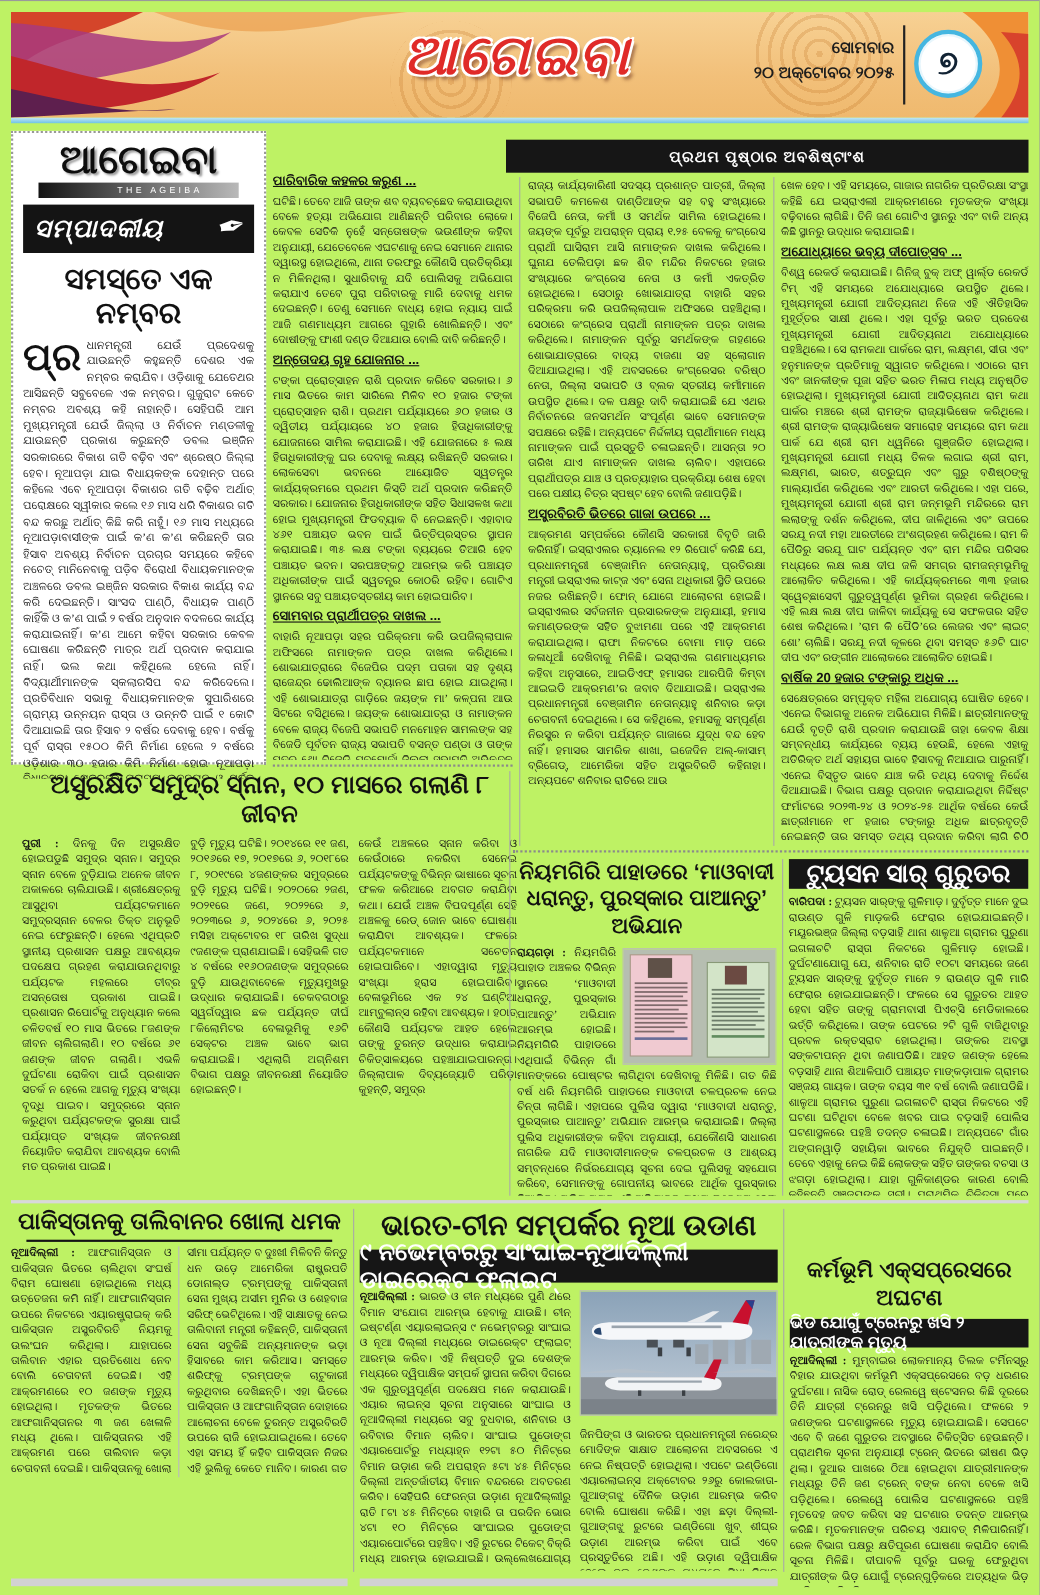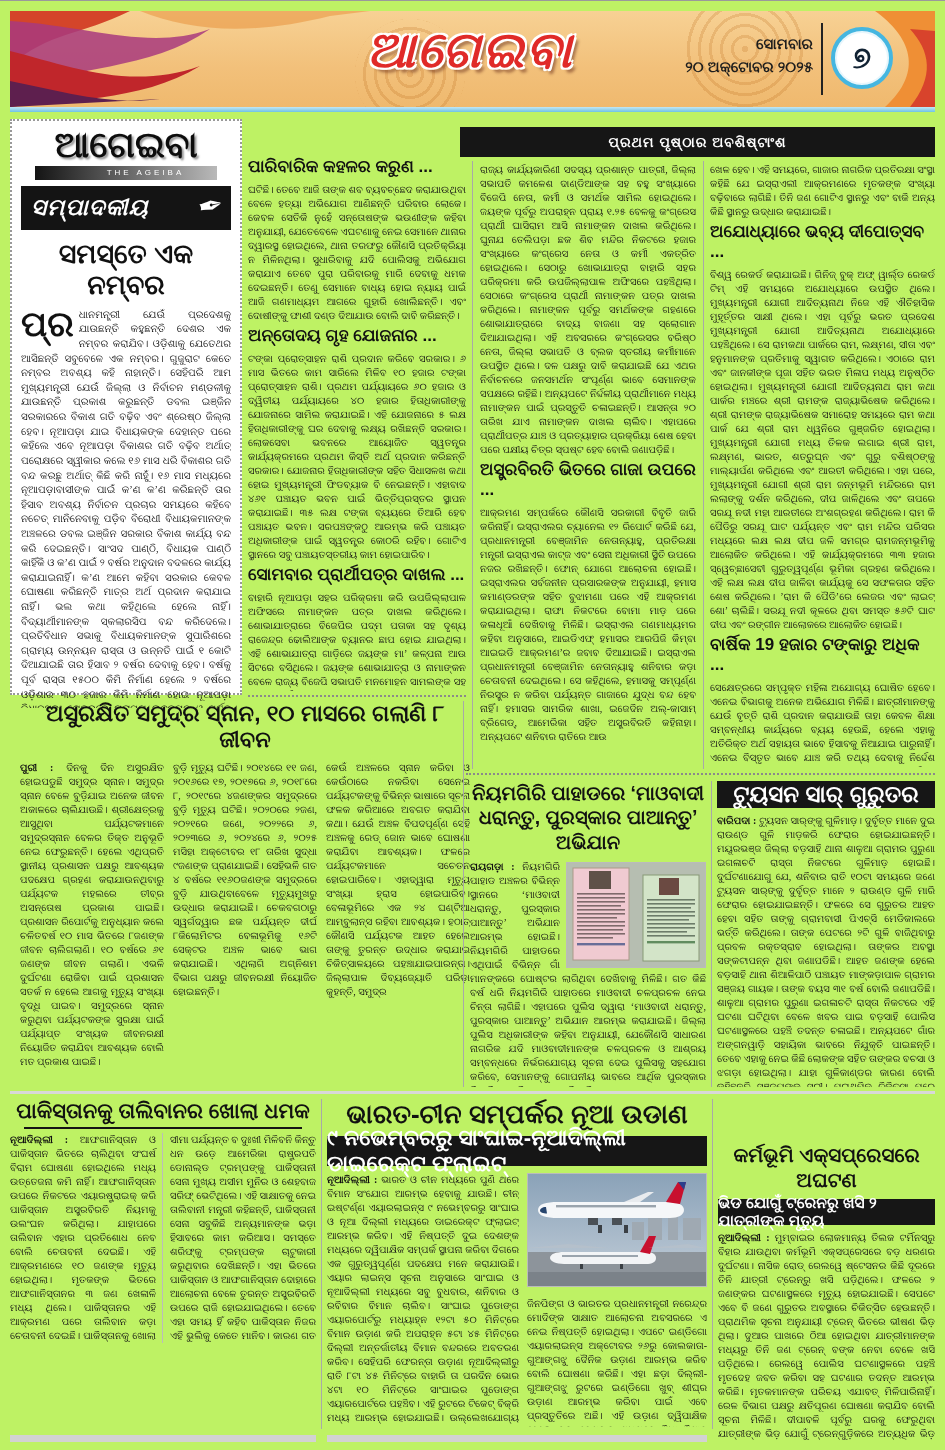--- a/index.html
+++ b/index.html
@@ -31,21 +31,21 @@
   .pen{position:absolute;right:8px;top:2px;color:#fff;font-size:30px;transform:rotate(-12deg);}
   #ed-headline{font-size:27px;font-weight:bold;text-align:center;margin:9px 0 7px;}
   #ed-body{font-size:10.3px;line-height:1.42;text-align:justify;height:400px;overflow:hidden;}
   .dropcap{float:left;font-size:35px;line-height:.85;font-weight:bold;padding:2px 5px 0 0;}
   
   .blackbar{background:#161616;color:#fff;font-weight:bold;display:flex;align-items:center;justify-content:center;font-family:"Liberation Sans",sans-serif;}
   #cont-banner{left:460px;top:126px;width:475px;height:30px;font-size:14px;letter-spacing:1px;}
   .vline{position:absolute;width:1px;background:#a8a8a8;}
   .dotline{position:absolute;border-top:2px dotted #8a8a8a;height:0;}
   .col{position:absolute;overflow:hidden;}
-  .col h3{font-size:17px;font-weight:bold;margin:0 0 6px;font-family:"Liberation Sans",sans-serif;}
+  .col h3{font-size:12px;font-weight:bold;margin:0 0 6px;font-family:"Liberation Sans",sans-serif;text-decoration:underline;}
   .col p,.btxt{font-size:10px;line-height:1.40;text-align:justify;margin:0 0 3px;}
   .dl{font-weight:bold;}
   .gapT{margin-top:14px;}
   
   #sea{left:20px;top:700px;width:450px;height:388px;}
   #sea h2{font-size:22.5px;font-weight:bold;text-align:center;margin:0 0 8px;font-family:"Liberation Sans",sans-serif;}
   #sea .cols{display:flex;gap:9px;}
   #sea .cols .c{width:144px;height:338px;overflow:hidden;}
   #maoist{left:470px;top:780px;width:236px;height:306px;overflow:hidden;}
   #maoist h2{font-size:19.5px;font-weight:bold;text-align:center;margin:0 0 6px;line-height:1.25;font-family:"Liberation Sans",sans-serif;}
@@ -135,21 +135,21 @@
   <div class="col" style="left:480px;top:162px;width:216px;height:604px;">
     <p>ରାଜ୍ୟ କାର୍ଯ୍ୟକାରିଣୀ ସଦସ୍ୟ ପ୍ରଶାନ୍ତ ପାତ୍ରୀ, ଜିଲ୍ଲା ସଭାପତି କମଳେଶ ଦାଣ୍ଡିଆଙ୍କ ସହ ବହୁ ସଂଖ୍ୟାରେ ବିଜେପି ନେତା, କର୍ମୀ ଓ ସମର୍ଥକ ସାମିଲ ହୋଇଥିଲେ। ଜୟଙ୍କ ପୂର୍ବରୁ ଅପରାହ୍ନ ପ୍ରାୟ ୧.୨୫ ବେଳକୁ କଂଗ୍ରେସ ପ୍ରାର୍ଥୀ ଘାସିରାମ ଆସି ନାମାଙ୍କନ ଦାଖଲ କରିଥିଲେ। ଘୁନାଯ ତେଲିପଡ଼ା ଛକ ଶିବ ମନ୍ଦିର ନିକଟରେ ହଜାର ସଂଖ୍ୟାରେ କଂଗ୍ରେସ ନେତା ଓ କର୍ମୀ ଏକତ୍ରିତ ହୋଇଥିଲେ। ସେଠାରୁ ଖୋଭାଯାତ୍ରା ବାହାରି ସହର ପରିକ୍ରମା କରି ଉପଜିଲ୍ଲାପାଳ ଅଫିସରେ ପହଞ୍ଚିଥିଲା। ସେଠାରେ କଂଗ୍ରେସ ପ୍ରାର୍ଥୀ ନାମାଙ୍କନ ପତ୍ର ଦାଖଲ କରିଥିଲେ। ନାମାଙ୍କନ ପୂର୍ବରୁ ସମର୍ଥକଙ୍କ ଗହଣରେ ଶୋଭାଯାତ୍ରାରେ ବାଦ୍ୟ ବାଜଣା ସହ ସ୍ଲୋଗାନ ଦିଆଯାଇଥିଲା। ଏହି ଅବସରରେ କଂଗ୍ରେସର ବରିଷ୍ଠ ନେତା, ଜିଲ୍ଲା ସଭାପତି ଓ ବ୍ଲକ ସ୍ତରୀୟ କର୍ମୀମାନେ ଉପସ୍ଥିତ ଥିଲେ। ଦଳ ପକ୍ଷରୁ ଦାବି କରାଯାଇଛି ଯେ ଏଥର ନିର୍ବାଚନରେ ଜନସମର୍ଥନ ସଂପୂର୍ଣ୍ଣ ଭାବେ ସେମାନଙ୍କ ସପକ୍ଷରେ ରହିଛି। ଅନ୍ୟପଟେ ନିର୍ଦ୍ଦଳୀୟ ପ୍ରାର୍ଥୀମାନେ ମଧ୍ୟ ନାମାଙ୍କନ ପାଇଁ ପ୍ରସ୍ତୁତି ଚଳାଇଛନ୍ତି। ଆସନ୍ତା ୨୦ ତାରିଖ ଯାଏ ନାମାଙ୍କନ ଦାଖଲ ଚାଲିବ। ଏହାପରେ ପ୍ରାର୍ଥୀପତ୍ର ଯାଞ୍ଚ ଓ ପ୍ରତ୍ୟାହାର ପ୍ରକ୍ରିୟା ଶେଷ ହେବା ପରେ ପକ୍ଷୀୟ ଚିତ୍ର ସ୍ପଷ୍ଟ ହେବ ବୋଲି ଜଣାପଡ଼ିଛି।</p>
     <h3 class="gapT">ଅସ୍ତ୍ରବିରତି ଭିତରେ ଗାଜା ଉପରେ ...</h3>
     <p>ଆକ୍ରମଣ ସମ୍ପର୍କରେ କୌଣସି ସରକାରୀ ବିବୃତି ଜାରି କରିନାହିଁ। ଇସ୍ରାଏଲର ଚ୍ୟାନେଲ ୧୨ ରିପୋର୍ଟ କରିଛି ଯେ, ପ୍ରଧାନମନ୍ତ୍ରୀ ବେଞ୍ଜାମିନ ନେତାନ୍ୟାହୁ, ପ୍ରତିରକ୍ଷା ମନ୍ତ୍ରୀ ଇସ୍ରାଏଲ କାଟ୍ଜ ଏବଂ ସେନା ଅଧିକାରୀ ସ୍ଥିତି ଉପରେ ନଜର ରଖିଛନ୍ତି। ଫୋନ୍ ଯୋଗେ ଆଲୋଚନା ହୋଇଛି। ଇସ୍ରାଏଲର ସର୍ବଜନୀନ ପ୍ରସାରକଙ୍କ ଅନୁଯାୟୀ, ହମାସ କମାଣ୍ଡରଙ୍କ ସହିତ ବୁଝାମଣା ପରେ ଏହି ଆକ୍ରମଣ କରାଯାଇଥିଲା। ରାଫା ନିକଟରେ ବୋମା ମାଡ଼ ପରେ କଳାଧୂଆଁ ଦେଖିବାକୁ ମିଳିଛି। ଇସ୍ରାଏଲ ଗଣମାଧ୍ୟମର କହିବା ଅନୁସାରେ, ଆଇଡିଏଫ୍ ହମାସର ଆରପିଜି କିମ୍ବା ଆଇଇଡି ଆକ୍ରମଣ’ର ଜବାବ ଦିଆଯାଇଛି। ଇସ୍ରାଏଲ ପ୍ରଧାନମନ୍ତ୍ରୀ ବେଞ୍ଜାମିନ ନେତାନ୍ୟାହୁ ଶନିବାର କଡ଼ା ଚେତାବନୀ ଦେଇଥିଲେ। ସେ କହିଥିଲେ, ହମାସକୁ ସମ୍ପୂର୍ଣ୍ଣ ନିରସ୍ତ୍ର ନ କରିବା ପର୍ଯ୍ୟନ୍ତ ଗାଜାରେ ଯୁଦ୍ଧ ବନ୍ଦ ହେବ ନାହିଁ। ହମାସର ସାମରିକ ଶାଖା, ଇଜେଦିନ ଅଲ୍-କାସାମ୍ ବ୍ରିଗେଡ୍, ଆମେରିକା ସହିତ ଅସ୍ତ୍ରବିରତି କହିନାହା। ଅନ୍ୟପଟେ ଶନିବାର ରାତିରେ ଆଉ</p>
   </div>
 
   <div class="col" style="left:710px;top:162px;width:225px;height:604px;">
     <p>ଖେଳ ହେବ। ଏହି ସମୟରେ, ଗାଜାର ନାଗରିକ ପ୍ରତିରକ୍ଷା ସଂସ୍ଥା କହିଛି ଯେ ଇସ୍ରାଏଲୀ ଆକ୍ରମଣରେ ମୃତକଙ୍କ ସଂଖ୍ୟା ବଢ଼ିବାରେ ଲାଗିଛି। ତିନି ଜଣ ଗୋଟିଏ ସ୍ଥାନରୁ ଏବଂ ବାକି ଅନ୍ୟ କିଛି ସ୍ଥାନରୁ ଉଦ୍ଧାର କରାଯାଇଛି।</p>
     <h3 class="gapT">ଅଯୋଧ୍ୟାରେ ଭବ୍ୟ ଦୀପୋତ୍ସବ ...</h3>
     <p>ବିଶ୍ୱ ରେକର୍ଡ କରାଯାଇଛି। ଗିନିଜ୍ ବୁକ୍ ଅଫ୍ ୱାର୍ଲ୍ଡ ରେକର୍ଡ ଟିମ୍ ଏହି ସମୟରେ ଅଯୋଧ୍ୟାରେ ଉପସ୍ଥିତ ଥିଲେ। ମୁଖ୍ୟମନ୍ତ୍ରୀ ଯୋଗୀ ଆଦିତ୍ୟନାଥ ନିଜେ ଏହି ଐତିହାସିକ ମୁହୂର୍ତ୍ତର ସାକ୍ଷୀ ଥିଲେ। ଏହା ପୂର୍ବରୁ ଭରତ ପ୍ରଦେଶ ମୁଖ୍ୟମନ୍ତ୍ରୀ ଯୋଗୀ ଆଦିତ୍ୟନାଥ ଅଯୋଧ୍ୟାରେ ପହଞ୍ଚିଥିଲେ। ସେ ରାମକଥା ପାର୍କରେ ରାମ, ଲକ୍ଷ୍ମଣ, ସୀତା ଏବଂ ହନୁମାନଙ୍କ ପ୍ରତିମାକୁ ସ୍ୱାଗତ କରିଥିଲେ। ଏଠାରେ ରାମ ଏବଂ ଜାନକୀଙ୍କ ପୂଜା ସହିତ ଭରତ ମିଳାପ ମଧ୍ୟ ଅନୁଷ୍ଠିତ ହୋଇଥିଲା। ମୁଖ୍ୟମନ୍ତ୍ରୀ ଯୋଗୀ ଆଦିତ୍ୟନାଥ ରାମ କଥା ପାର୍କର ମଞ୍ଚରେ ଶ୍ରୀ ରାମଙ୍କ ରାଜ୍ୟାଭିଷେକ କରିଥିଲେ। ଶ୍ରୀ ରାମଙ୍କ ରାଜ୍ୟାଭିଷେକ ସମାରୋହ ସମୟରେ ରାମ କଥା ପାର୍କ ଯେ ଶ୍ରୀ ରାମ ଧ୍ୱନିରେ ଗୁଞ୍ଜରିତ ହୋଇଥିଲା। ମୁଖ୍ୟମନ୍ତ୍ରୀ ଯୋଗୀ ମଧ୍ୟ ତିଳକ ଲଗାଇ ଶ୍ରୀ ରାମ, ଲକ୍ଷ୍ମଣ, ଭାରତ, ଶତ୍ରୁଘ୍ନ ଏବଂ ଗୁରୁ ବଶିଷ୍ଠଙ୍କୁ ମାଲ୍ୟାର୍ପଣ କରିଥିଲେ ଏବଂ ଆରତୀ କରିଥିଲେ। ଏହା ପରେ, ମୁଖ୍ୟମନ୍ତ୍ରୀ ଯୋଗୀ ଶ୍ରୀ ରାମ ଜନ୍ମଭୂମି ମନ୍ଦିରରେ ରାମ ଲଲାଙ୍କୁ ଦର୍ଶନ କରିଥିଲେ, ଦୀପ ଜାଳିଥିଲେ ଏବଂ ତାପରେ ସରଯୂ ନଦୀ ମହା ଆରତୀରେ ଅଂଶଗ୍ରହଣ କରିଥିଲେ। ରାମ କି ପୈଡିରୁ ସରଯୂ ଘାଟ ପର୍ଯ୍ୟନ୍ତ ଏବଂ ରାମ ମନ୍ଦିର ପରିସର ମଧ୍ୟରେ ଲକ୍ଷ ଲକ୍ଷ ଦୀପ ଜଳି ସମଗ୍ର ରାମଜନ୍ମଭୂମିକୁ ଆଲୋକିତ କରିଥିଲେ। ଏହି କାର୍ଯ୍ୟକ୍ରମରେ ୩୩ ହଜାର ସ୍ୱେଚ୍ଛାସେବୀ ଗୁରୁତ୍ୱପୂର୍ଣ୍ଣ ଭୂମିକା ଗ୍ରହଣ କରିଥିଲେ। ଏହି ଲକ୍ଷ ଲକ୍ଷ ଦୀପ ଜାଳିବା କାର୍ଯ୍ୟକୁ ସେ ସଫଳତାର ସହିତ ଶେଷ କରିଥିଲେ। ’ରାମ କି ପୈଡି’ରେ ଲେଜର ଏବଂ ଲାଇଟ୍ ଶୋ’ ଚାଲିଛି। ସରଯୂ ନଦୀ କୂଳରେ ଥିବା ସମସ୍ତ ୫୬ଟି ଘାଟ ଦୀପ ଏବଂ ରଙ୍ଗୀନ ଆଲୋକରେ ଆଲୋକିତ ହୋଇଛି।</p>
-    <h3 class="gapT">ବାର୍ଷିକ 19 ହଜାର ଟଙ୍କାରୁ ଅଧିକ ...</h3>
+    <h3 class="gapT">ବାର୍ଷିକ 20 ହଜାର ଟଙ୍କାରୁ ଅଧିକ ...</h3>
     <p>ସେକ୍ଷେତ୍ରରେ ସମ୍ପୃକ୍ତ ମହିଳା ଅଯୋଗ୍ୟ ଘୋଷିତ ହେବେ। ଏନେଇ ବିଭାଗକୁ ଅନେକ ଅଭିଯୋଗ ମିଳିଛି। ଛାତ୍ରୀମାନଙ୍କୁ ଯେଉଁ ବୃତ୍ତି ରାଶି ପ୍ରଦାନ କରାଯାଉଛି ତାହା କେବଳ ଶିକ୍ଷା ସମ୍ବନ୍ଧୀୟ କାର୍ଯ୍ୟରେ ବ୍ୟୟ ହେଉଛି, ହେଲେ ଏହାକୁ ଅତିରିକ୍ତ ଅର୍ଥ ସହାୟତା ଭାବେ ହିସାବକୁ ନିଆଯାଇ ପାରୁନାହିଁ। ଏନେଇ ବିସ୍ତୃତ ଭାବେ ଯାଞ୍ଚ କରି ତଥ୍ୟ ଦେବାକୁ ନିର୍ଦ୍ଦେଶ ଦିଆଯାଇଛି। ବିଭାଗ ପକ୍ଷରୁ ପ୍ରଦାନ କରାଯାଇଥିବା ନିର୍ଦ୍ଦିଷ୍ଟ ଫର୍ମାଟରେ ୨୦୨୩-୨୪ ଓ ୨୦୨୪-୨୫ ଆର୍ଥିକ ବର୍ଷରେ କେଉଁ ଛାତ୍ରୀମାନେ ୧୮ ହଜାର ଟଙ୍କାରୁ ଅଧିକ ଛାତ୍ରବୃତ୍ତି ନେଇଛନ୍ତି ତାର ସମସ୍ତ ତଥ୍ୟ ପ୍ରଦାନ କରିବା ଲାଗି ଚିଠି ଲେଖିଛି ବିଭାଗ।</p>
 
   </div>
   <div class="dotline" style="left:466px;top:772px;width:469px;"></div>
 
   <div class="abs" id="sea">
     <h2>ଅସୁରକ୍ଷିତ ସମୁଦ୍ର ସ୍ନାନ, ୧୦ ମାସରେ ଗଲାଣି ୮ ଜୀବନ</h2>
     <div class="cols">
       <div class="c btxt"><span class="dl">ପୁରୀ :</span> <span>ଦିନକୁ ଦିନ ଅସୁରକ୍ଷିତ ହୋଇପଡୁଛି ସମୁଦ୍ର ସ୍ନାନ। ସମୁଦ୍ର ସ୍ନାନ ବେଳେ ବୁଡ଼ିଯାଇ ଅନେକ ଜୀବନ ଅକାଳରେ ଚାଲିଯାଉଛି। ଶ୍ରୀକ୍ଷେତ୍ରକୁ ଆସୁଥିବା ପର୍ଯ୍ୟଟକମାନେ ସମୁଦ୍ରସ୍ନାନ ବେଳର ତିକ୍ତ ଅନୁଭୂତି ନେଇ ଫେରୁଛନ୍ତି। ହେଲେ ଏଥିପ୍ରତି ସ୍ଥାନୀୟ ପ୍ରଶାସନ ପକ୍ଷରୁ ଆବଶ୍ୟକ ପଦକ୍ଷେପ ଗ୍ରହଣ କରାଯାଉନଥିବାରୁ ପର୍ଯ୍ୟଟକ ମହଲରେ ତୀବ୍ର ଅସନ୍ତୋଷ ପ୍ରକାଶ ପାଇଛି। ପ୍ରଶାସନ ରିପୋର୍ଟକୁ ଅନୁଧ୍ୟାନ କଲେ ଚଳିତବର୍ଷ ୧୦ ମାସ ଭିତରେ ୮ଜଣଙ୍କ ଜୀବନ ଚାଲିଗଲାଣି। ୧୦ ବର୍ଷରେ ୬୧ ଜଣଙ୍କ ଜୀବନ ଗଲାଣି। ଏଭଳି ଦୁର୍ଘଟଣା ରୋକିବା ପାଇଁ ପ୍ରଶାସନ ସତର୍କ ନ ହେଲେ ଆଗକୁ ମୃତ୍ୟୁ ସଂଖ୍ୟା ବୃଦ୍ଧି ପାଇବ। ସମୁଦ୍ରରେ ସ୍ନାନ କରୁଥିବା ପର୍ଯ୍ୟଟକଙ୍କ ସୁରକ୍ଷା ପାଇଁ ପର୍ଯ୍ୟାପ୍ତ ସଂଖ୍ୟକ ଜୀବନରକ୍ଷୀ ନିୟୋଜିତ କରାଯିବା ଆବଶ୍ୟକ ବୋଲି ମତ ପ୍ରକାଶ ପାଇଛି।</span></div>
       <div class="c btxt">ବୁଡ଼ି ମୃତ୍ୟୁ ଘଟିଛି। ୨୦୧୪ରେ ୧୧ ଜଣ, ୨୦୧୬ରେ ୧୭, ୨୦୧୭ରେ ୬, ୨୦୧୮ରେ ୮, ୨୦୧୯ରେ ୪ଜଣଙ୍କର ସମୁଦ୍ରରେ ବୁଡ଼ି ମୃତ୍ୟୁ ଘଟିଛି। ୨୦୨୦ରେ ୨ଜଣ, ୨୦୨୧ରେ ଜଣେ, ୨୦୨୨ରେ ୬, ୨୦୨୩ରେ ୬, ୨୦୨୪ରେ ୬, ୨୦୨୫ ମସିହା ଅକ୍ଟୋବର ୧୮ ତାରିଖ ସୁଦ୍ଧା ୯ଜଣଙ୍କ ପ୍ରାଣଯାଇଛି। ସେହିଭଳି ଗତ ୪ ବର୍ଷରେ ୧୧୬୦ଜଣଙ୍କ ସମୁଦ୍ରରେ ବୁଡ଼ି ଯାଉଥିବାବେଳେ ମୃତ୍ୟୁମୁଖରୁ ଉଦ୍ଧାର କରାଯାଇଛି। ଚେକବଗଠାରୁ ସ୍ୱର୍ଗଦ୍ୱାର ଛକ ପର୍ଯ୍ୟନ୍ତ ଦୀର୍ଘ ୮କିଲୋମିଟର ବେଳାଭୂମିକୁ ୧୬ଟି ସେକ୍ଟର ଅଞ୍ଚଳ ଭାବେ ଭାଗ କରାଯାଇଛି। ଏଥିଲାଗି ଅଗ୍ନିଶମ ବିଭାଗ ପକ୍ଷରୁ ଜୀବନରକ୍ଷୀ ନିୟୋଜିତ ହୋଇଛନ୍ତି।</div>

